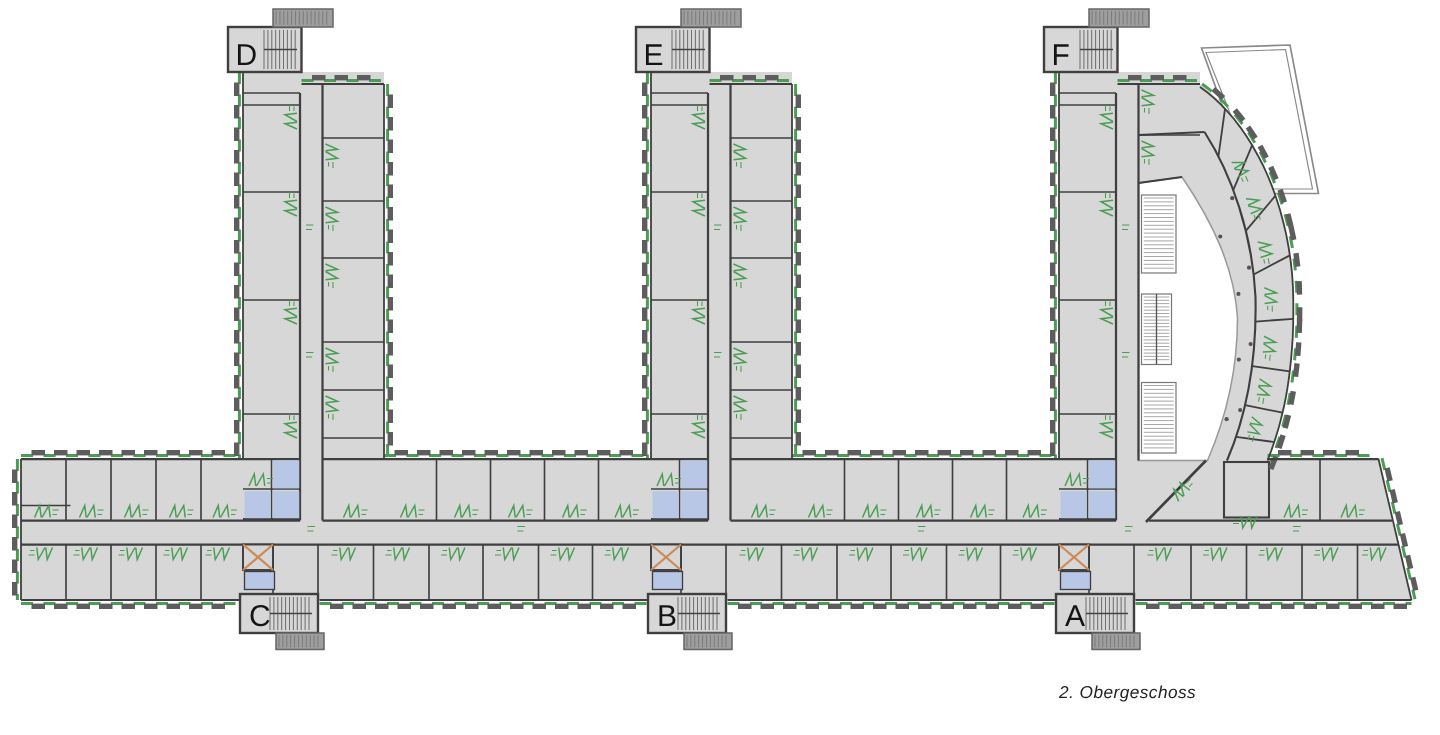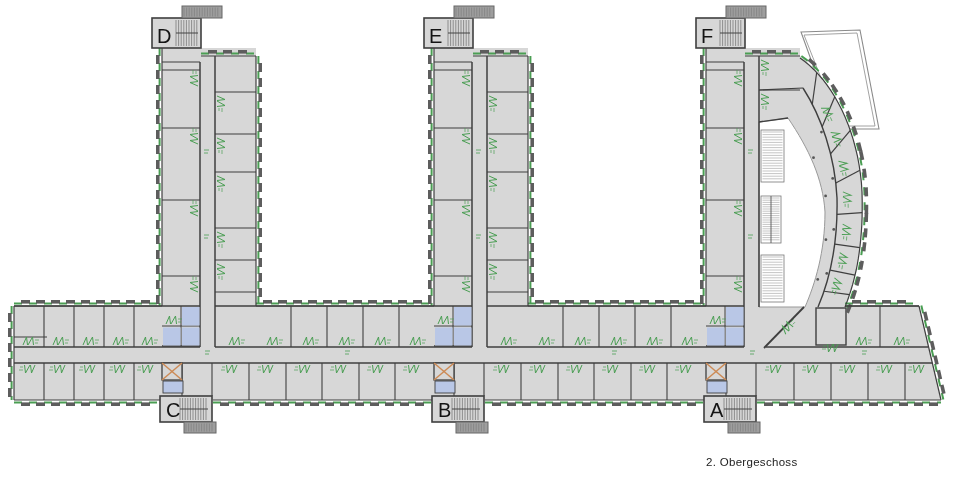--- a/index.html
+++ b/index.html
@@ -1,21 +1,21 @@
 <!DOCTYPE html>
 <html><head>
 <meta charset="utf-8">
 <style>
   html,body{margin:0;padding:0;background:#ffffff;}
   .stage{position:relative;width:960px;height:490px;background:#ffffff;overflow:hidden;
          font-family:"Liberation Sans",sans-serif;}
   .stage svg{position:absolute;left:0;top:0;}
   .tower-letter{font-family:"Liberation Sans",sans-serif;font-size:20px;fill:#141414;}
   .floor-title{position:absolute;left:706px;top:456px;font-size:11.5px;color:#222222;
-               letter-spacing:0.3px;white-space:nowrap;}
+               letter-spacing:0.3px;white-space:nowrap;font-style:italic;}
 </style>
 </head>
 <body>
 
 <div class="stage">
   <svg id="plan" width="960" height="490" viewBox="0 0 960 490">
     <g id="g-fills">
         <path d="M14,306 L919,306 L941,400 L14,400 Z" fill="#d7d7d7"></path>
         <rect x="162" y="48" width="94" height="258" fill="#d7d7d7"></rect>
         <rect x="434" y="48" width="94" height="258" fill="#d7d7d7"></rect>

